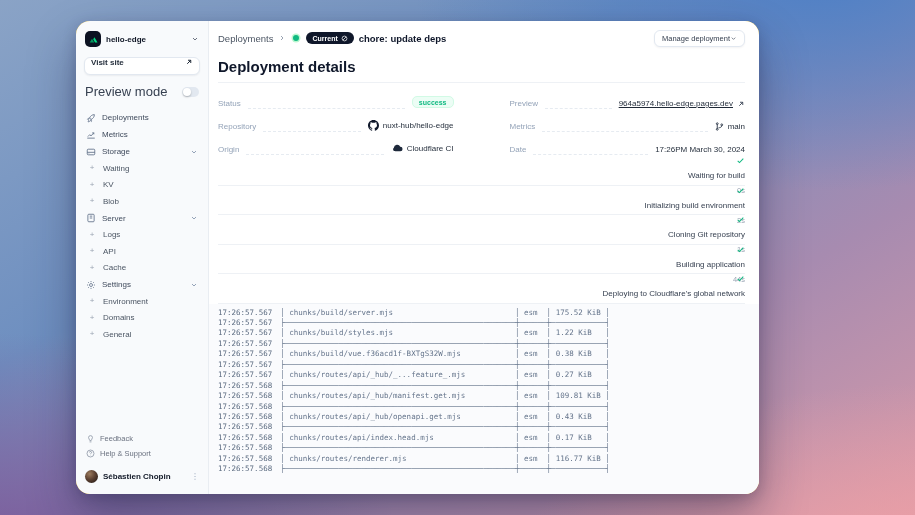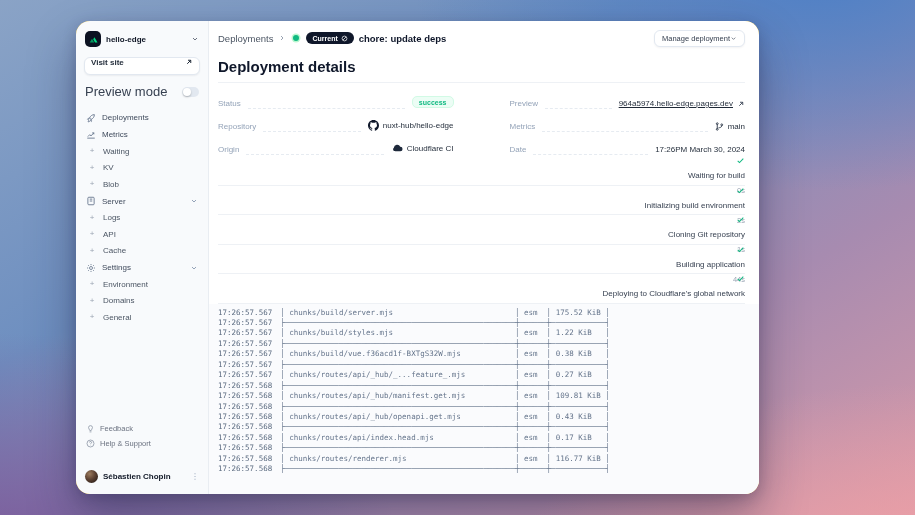--- a/index.html
+++ b/index.html
@@ -38,21 +38,21 @@
               font-size:8px; font-weight:500; color:#3f4a5c; border-radius:4px; cursor:pointer; }
   .nav-item svg.ic { width:10px; height:10px; color:#64748b; flex:none; }
   .nav-item .chev8 { margin-left:auto; color:#94a3b8; }
   .sub-item { display:flex; align-items:center; gap:6px; height:16.5px; padding-left:3px;
               font-size:8px; color:#4b5563; cursor:pointer; }
   .plus { width:10px; text-align:center; color:#9aa4b2; font-size:8px; line-height:1; flex:none; }
   .sidebar-bottom { margin-top:auto; }
   .util-item { display:flex; align-items:center; gap:5px; height:15px; font-size:7.5px;
                color:#6b7280; padding:0 2px; cursor:pointer; }
   .util-item svg { width:9px; height:9px; color:#8b95a5; flex:none; }
-  .user-row { display:flex; align-items:center; gap:5px; height:19px; margin-top:16px; padding:0 1px; cursor:pointer; }
+  .user-row { display:flex; align-items:center; gap:5px; height:19px; margin-top:6px; padding:0 1px; cursor:pointer; }
   .avatar { width:13px; height:13px; border-radius:50%; flex:none;
             background:radial-gradient(circle at 35% 30%, #9c7b5e 0%, #5d4233 45%, #181210 100%); }
   .user-name { font-size:8px; font-weight:bold; color:#111827; flex:1; }
   .kebab { color:#94a3b8; font-size:8px; letter-spacing:0; line-height:3px; }
   
   .main { flex:1; min-width:0; display:flex; flex-direction:column; background:#fff; }
   .main-top { padding:7px 14px 0 9px; }
   .header-row { display:flex; align-items:center; height:20px; margin-bottom:6px; }
   .crumbs { display:flex; align-items:center; gap:5px; flex:1; }
   .crumb { font-size:9.5px; color:#4b5563; cursor:pointer; }
@@ -127,20 +127,31 @@
           </svg>
         <span>Deployments</span>
       </div>
       <div class="nav-item">
         <svg class="ic" viewBox="0 0 16 16" fill="none" stroke="currentColor" stroke-width="1.4">
             <path d="M2 13h12M3 10.5l3-3 2 2 4.5-5"></path>
             <path d="M10 4.5h2.5V7"></path>
           </svg>
         <span>Metrics</span>
       </div>
+      <div class="nav-item">
+        <svg class="ic" viewBox="0 0 16 16" fill="none" stroke="currentColor" stroke-width="1.4">
+            <rect x="2" y="3.5" width="12" height="9" rx="1.5"></rect>
+            <path d="M2 8.5h12"></path>
+            <circle cx="4.7" cy="10.6" r=".6" fill="currentColor" stroke="none"></circle>
+          </svg>
+        <span>Storage</span>
+        <svg class="chev8" viewBox="0 0 16 16" fill="none" stroke="currentColor" stroke-width="2">
+            <path d="M4 6l4 4 4-4"></path>
+          </svg>
+      </div>
       <div>
 
           <div class="sub-item">
             <span class="plus">+</span>
             <span>Waiting</span>
           </div>
 
           <div class="sub-item">
             <span class="plus">+</span>
             <span>KV</span>

